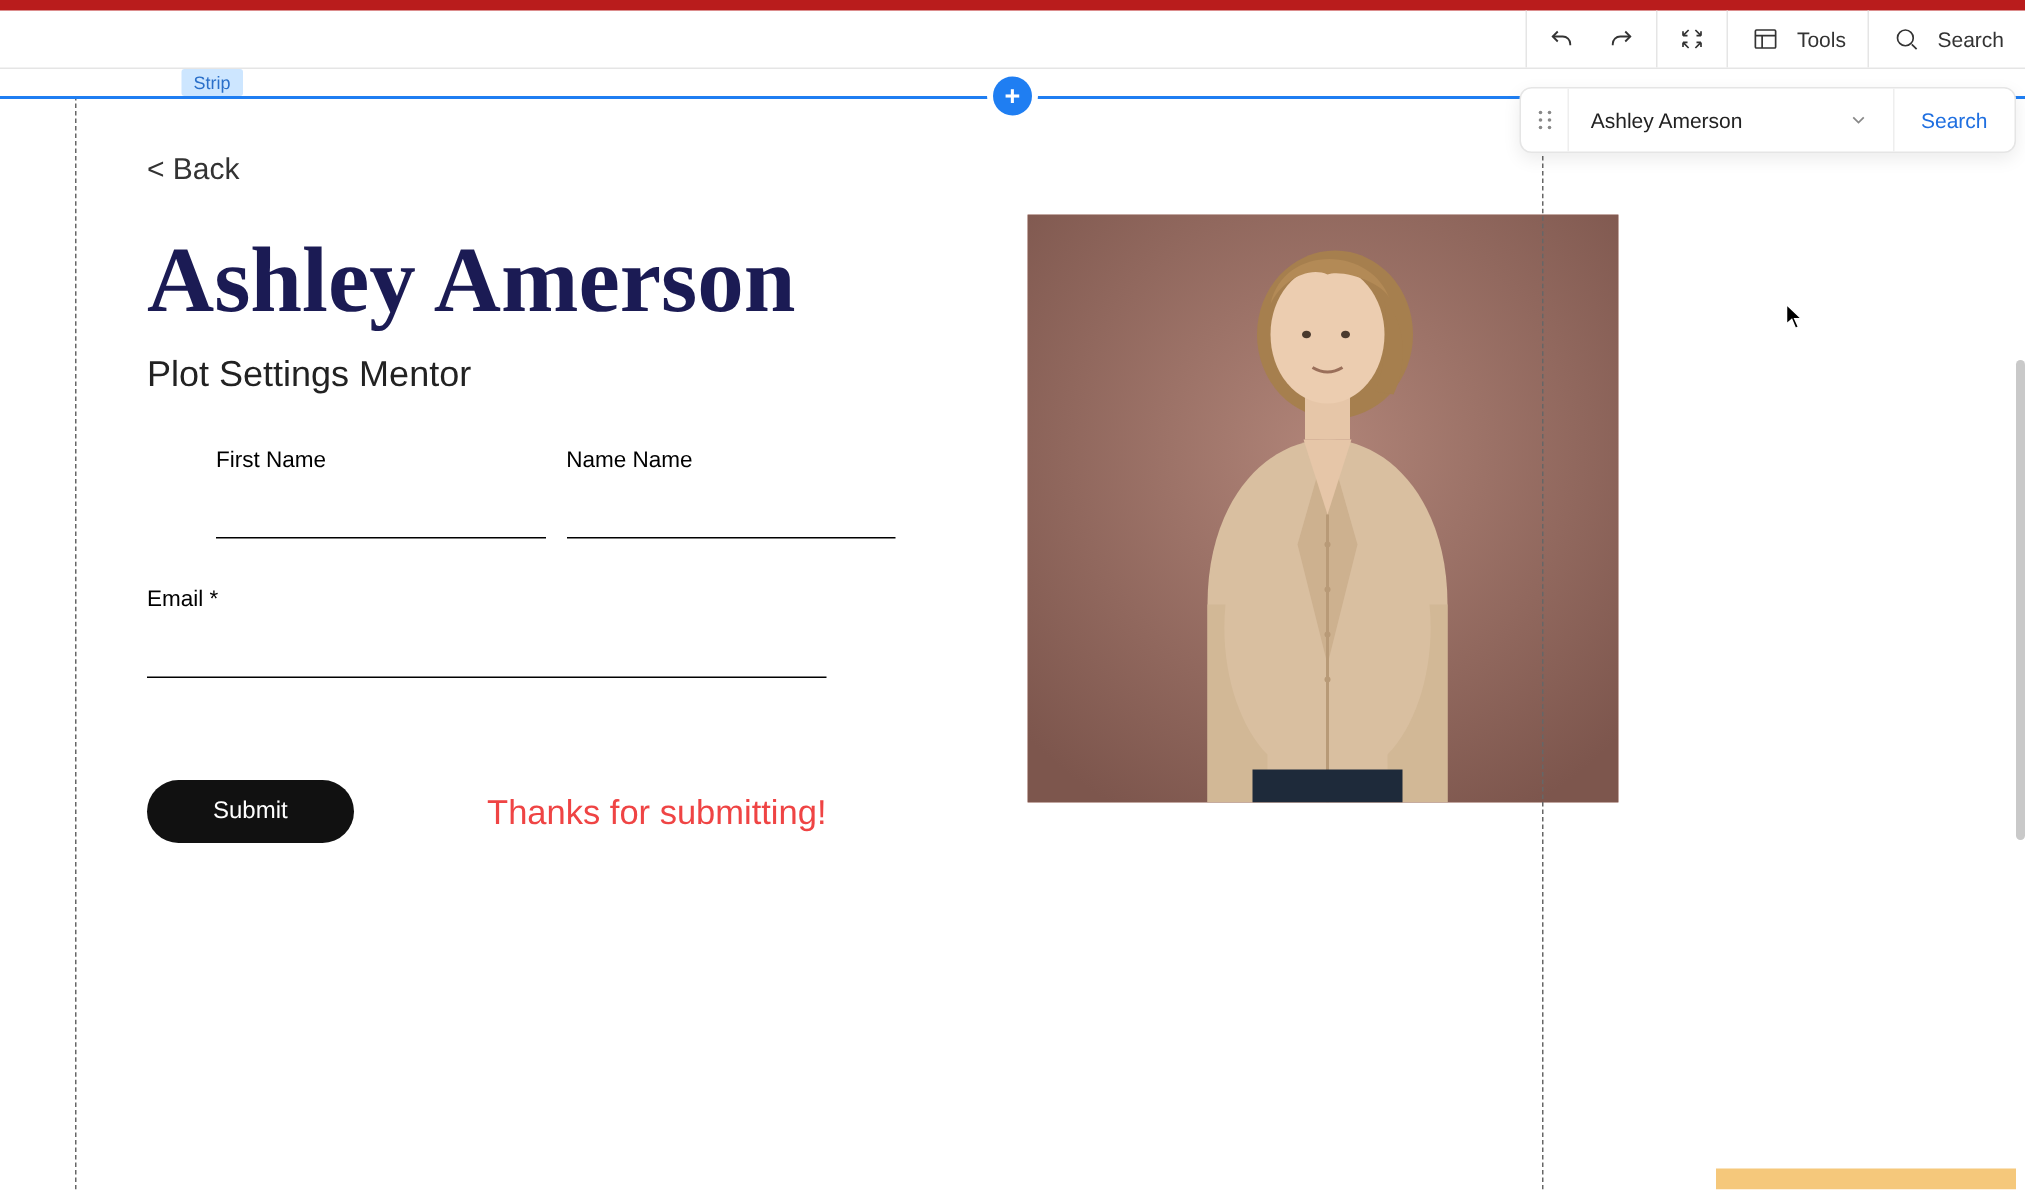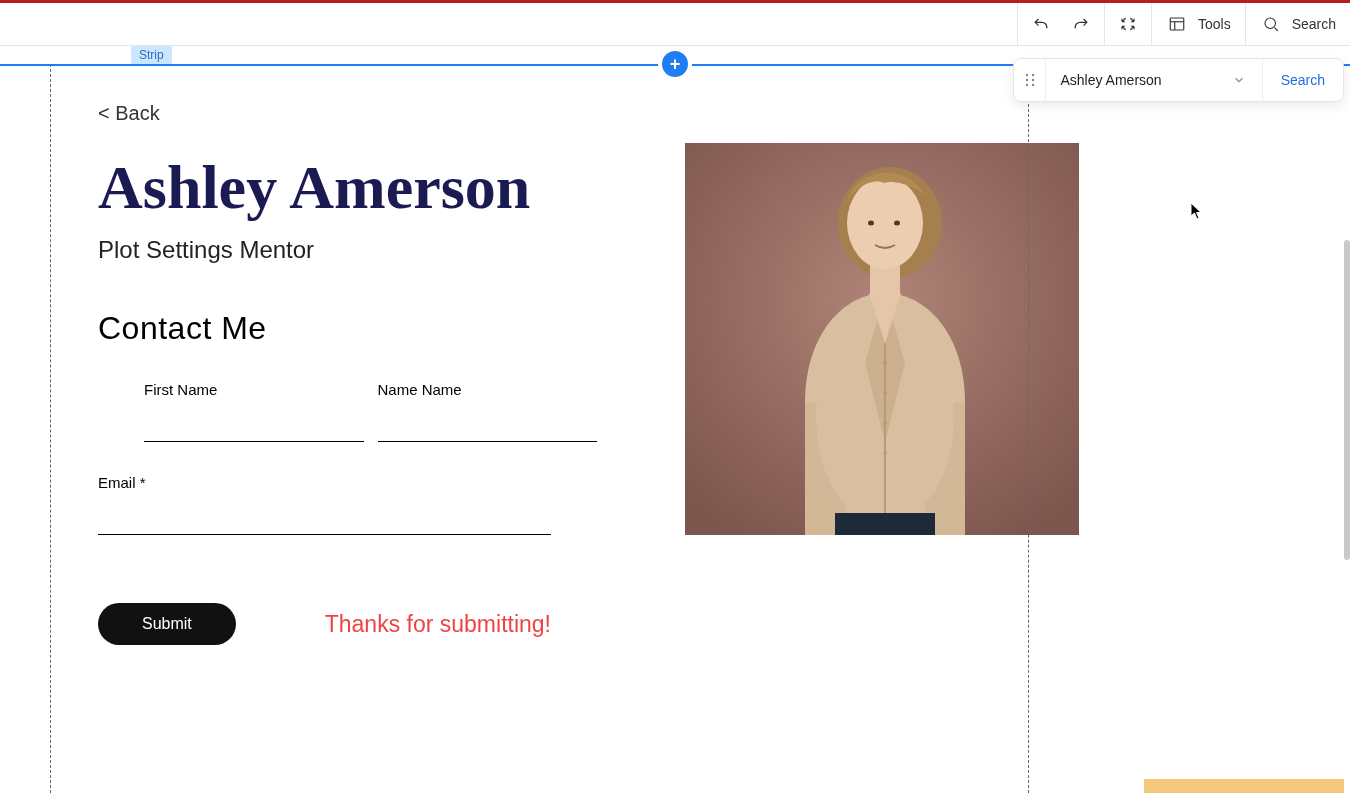--- a/index.html
+++ b/index.html
@@ -1,40 +1,40 @@
 <!DOCTYPE html>
 <html><head>
 <meta charset="utf-8">
 <style>
 * { box-sizing: border-box; margin: 0; padding: 0; }
 body { font-family: -apple-system, Helvetica, Arial, sans-serif; background: #fff; width: 1350px; height: 793px; overflow: hidden; position: relative; }
 
 
-.topbar { position: absolute; top: 0; left: 0; right: 0; height: 46px; border-top: 3px solid #b91c1c; border-bottom: 1px solid #e5e5e5; display: flex; justify-content: flex-end; align-items: stretch; background: #fff; z-index: 10; }
+.topbar { position: absolute; top: 0; left: 0; right: 0; height: 46px; border-top: 7px solid #b91c1c; border-bottom: 1px solid #e5e5e5; display: flex; justify-content: flex-end; align-items: stretch; background: #fff; z-index: 10; }
 .topbar .tool-group { display: flex; align-items: center; border-left: 1px solid #e5e5e5; padding: 0 14px; gap: 18px; }
 .topbar .tool-group.narrow { padding: 0 12px; }
 .tool-icon { display: flex; align-items: center; justify-content: center; width: 22px; height: 22px; color: #333; cursor: pointer; }
 .tool-label { font-size: 14px; color: #333; cursor: pointer; }
 .tool-row { display: flex; align-items: center; gap: 10px; cursor: pointer; }
 
 
 .page-selector { position: absolute; top: 58px; right: 6px; display: flex; align-items: stretch; background: #fff; border: 1px solid #e5e5e5; border-radius: 8px; box-shadow: 0 4px 12px rgba(0,0,0,0.08); z-index: 20; height: 44px; }
 .ps-drag { display: flex; align-items: center; justify-content: center; width: 32px; border-right: 1px solid #eee; cursor: grab; color: #888; }
 .ps-main { display: flex; align-items: center; padding: 0 16px 0 14px; gap: 70px; cursor: pointer; }
 .ps-name { font-size: 14px; color: #222; }
 .ps-chev { color: #888; display: flex; }
 .ps-preview { display: flex; align-items: center; padding: 0 18px; border-left: 1px solid #eee; color: #1f6fe0; font-size: 14px; cursor: pointer; }
 
 
 .canvas { position: absolute; top: 46px; left: 0; right: 0; bottom: 0; }
 
 
 .section-line { position: absolute; left: 0; right: 0; top: 18px; height: 2px; background: #1f7ef2; z-index: 5; }
 .add-badge { position: absolute; left: 50%; transform: translateX(-50%) translateY(-50%); top: 18px; width: 26px; height: 26px; border-radius: 50%; background: #1f7ef2; color: #fff; display: flex; align-items: center; justify-content: center; font-size: 18px; font-weight: 600; z-index: 6; cursor: pointer; box-shadow: 0 0 0 4px #fff; }
-.strip-tag { position: absolute; top: 0; left: 131px; background: #cde6ff; color: #2a6fc9; font-size: 12px; padding: 1px 8px; border-radius: 2px; z-index: 6; line-height: 16px; }
+.strip-tag { position: absolute; top: 0; left: 121px; background: #cde6ff; color: #2a6fc9; font-size: 12px; padding: 1px 8px; border-radius: 2px; z-index: 6; line-height: 16px; }
 
 
 .guide { position: absolute; top: 18px; bottom: 0; border-left: 1.5px dashed #666; z-index: 2; }
 .guide.left { left: 50px; }
 .guide.right { left: 1028px; }
 
 
 .content { position: absolute; left: 98px; top: 56px; width: 500px; z-index: 3; }
 .back-link { font-size: 20px; color: #333; margin-bottom: 20px; cursor: pointer; display: inline-block; }
 .title { font-family: Georgia, 'Times New Roman', serif; font-size: 62px; font-weight: 700; color: #1b1b54; line-height: 1.05; margin-top: 10px; }
@@ -148,21 +148,20 @@
   <div class="add-badge">+</div>
   <div class="strip-tag">Strip</div>
 
   <div class="guide left"></div>
   <div class="guide right"></div>
 
   <div class="content">
     <span class="back-link">&lt; Back</span>
     <h1 class="title">Ashley Amerson</h1>
     <div class="subtitle">Plot Settings Mentor</div>
-    <div class="contact-h">Contact Me</div>
 
     <div class="form">
       <div class="row" style="width:453px">
         <div class="field">
           <label class="flabel">First Name</label>
           <input class="finput" style="">
         </div>
         <div class="field">
           <label class="flabel">Name Name</label>
           <input class="finput" style="">

